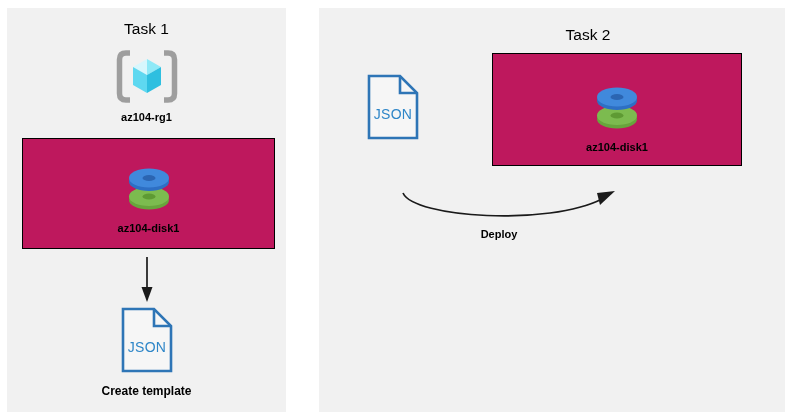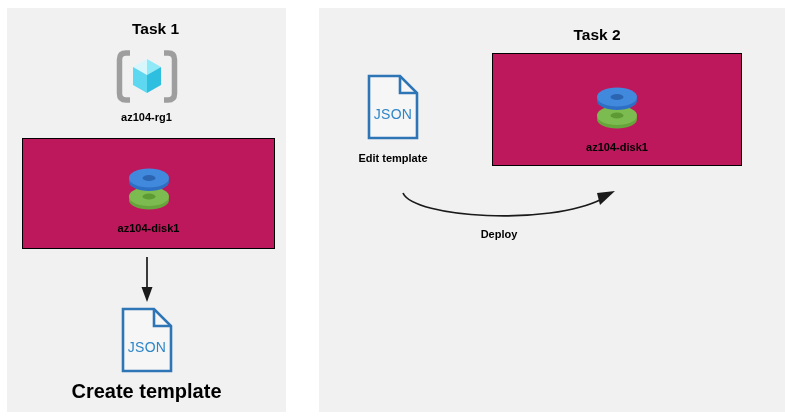--- a/index.html
+++ b/index.html
@@ -5,21 +5,21 @@
   html,body{margin:0;padding:0;background:#ffffff;}
   body{
     width:785px;height:419px;position:relative;overflow:hidden;
     font-family:"Liberation Sans","DejaVu Sans",sans-serif;color:#000;
   }
   .panel{position:absolute;background:#f1f1f1;top:8px;height:404px;}
   #panel-task1{left:7px;width:279px;}
   #panel-task2{left:319px;width:538px;}
   .ctr{position:absolute;left:50%;transform:translateX(-50%);}
   .lbl{font-weight:bold;font-size:11px;line-height:18px;white-space:nowrap;text-align:center;}
-  .title{font-weight:bold;font-size:15.5px;white-space:nowrap;margin-left:9px;}
+  .title{font-weight:normal;font-size:15.5px;white-space:nowrap;}
   .whitebox{
     position:absolute;background:#be185d;border:1.5px solid #000;box-sizing:border-box;
   }
   .json-text{
     font-family:"Liberation Sans","DejaVu Sans",sans-serif;
     font-size:14px;fill:#2e86c8;letter-spacing:.3px;
   }
   svg{display:block;}
 </style>
 </head>
@@ -64,36 +64,35 @@
   </div>
 
   <div class="ctr" style="top:299px;">
     <svg width="52" height="66" viewBox="0 0 52 66">
       <path d="M2 2 H33 L50 19 V64 H2 Z" fill="#f6f6f6" stroke="#2e75b6" stroke-width="2.6"></path>
       <path d="M33 2 V19 H50" fill="none" stroke="#2e75b6" stroke-width="2.6"></path>
       <text class="json-text" x="26" y="45" text-anchor="middle">JSON</text>
     </svg>
   </div>
 
-  <div class="ctr lbl" style="top:374px;font-size:20px;">Create template</div>
+  <div class="ctr lbl" style="top:374px;font-size:12px;">Create template</div>
 </div>
 
 <div class="panel" id="panel-task2">
 
   <div class="ctr title" style="top:18px;">Task 2</div>
 
   <div style="position:absolute;left:48px;top:66px;">
     <svg width="52" height="66" viewBox="0 0 52 66">
       <path d="M2 2 H33 L50 19 V64 H2 Z" fill="#f6f6f6" stroke="#2e75b6" stroke-width="2.6"></path>
       <path d="M33 2 V19 H50" fill="none" stroke="#2e75b6" stroke-width="2.6"></path>
       <text class="json-text" x="26" y="45" text-anchor="middle">JSON</text>
     </svg>
   </div>
 
-  <div class="lbl" style="position:absolute;left:19px;top:141px;width:110px;">Edit template</div>
 
   <div class="whitebox" style="left:173px;top:45px;width:250px;height:113px;">
     <div class="ctr" style="top:30px;">
       <svg width="52" height="48" viewBox="0 0 52 48">
         <ellipse cx="26" cy="35" rx="20" ry="9.5" fill="#68a43c"></ellipse>
         <ellipse cx="26" cy="31.5" rx="20" ry="9.5" fill="#7cbb4f"></ellipse>
         <ellipse cx="26" cy="31.5" rx="6.5" ry="3" fill="#5e9a33"></ellipse>
         <ellipse cx="26" cy="16.5" rx="20" ry="9.5" fill="#2d6fc4"></ellipse>
         <ellipse cx="26" cy="13" rx="20" ry="9.5" fill="#4089dc"></ellipse>
         <ellipse cx="26" cy="13" rx="6.5" ry="3" fill="#2b65b2"></ellipse>

